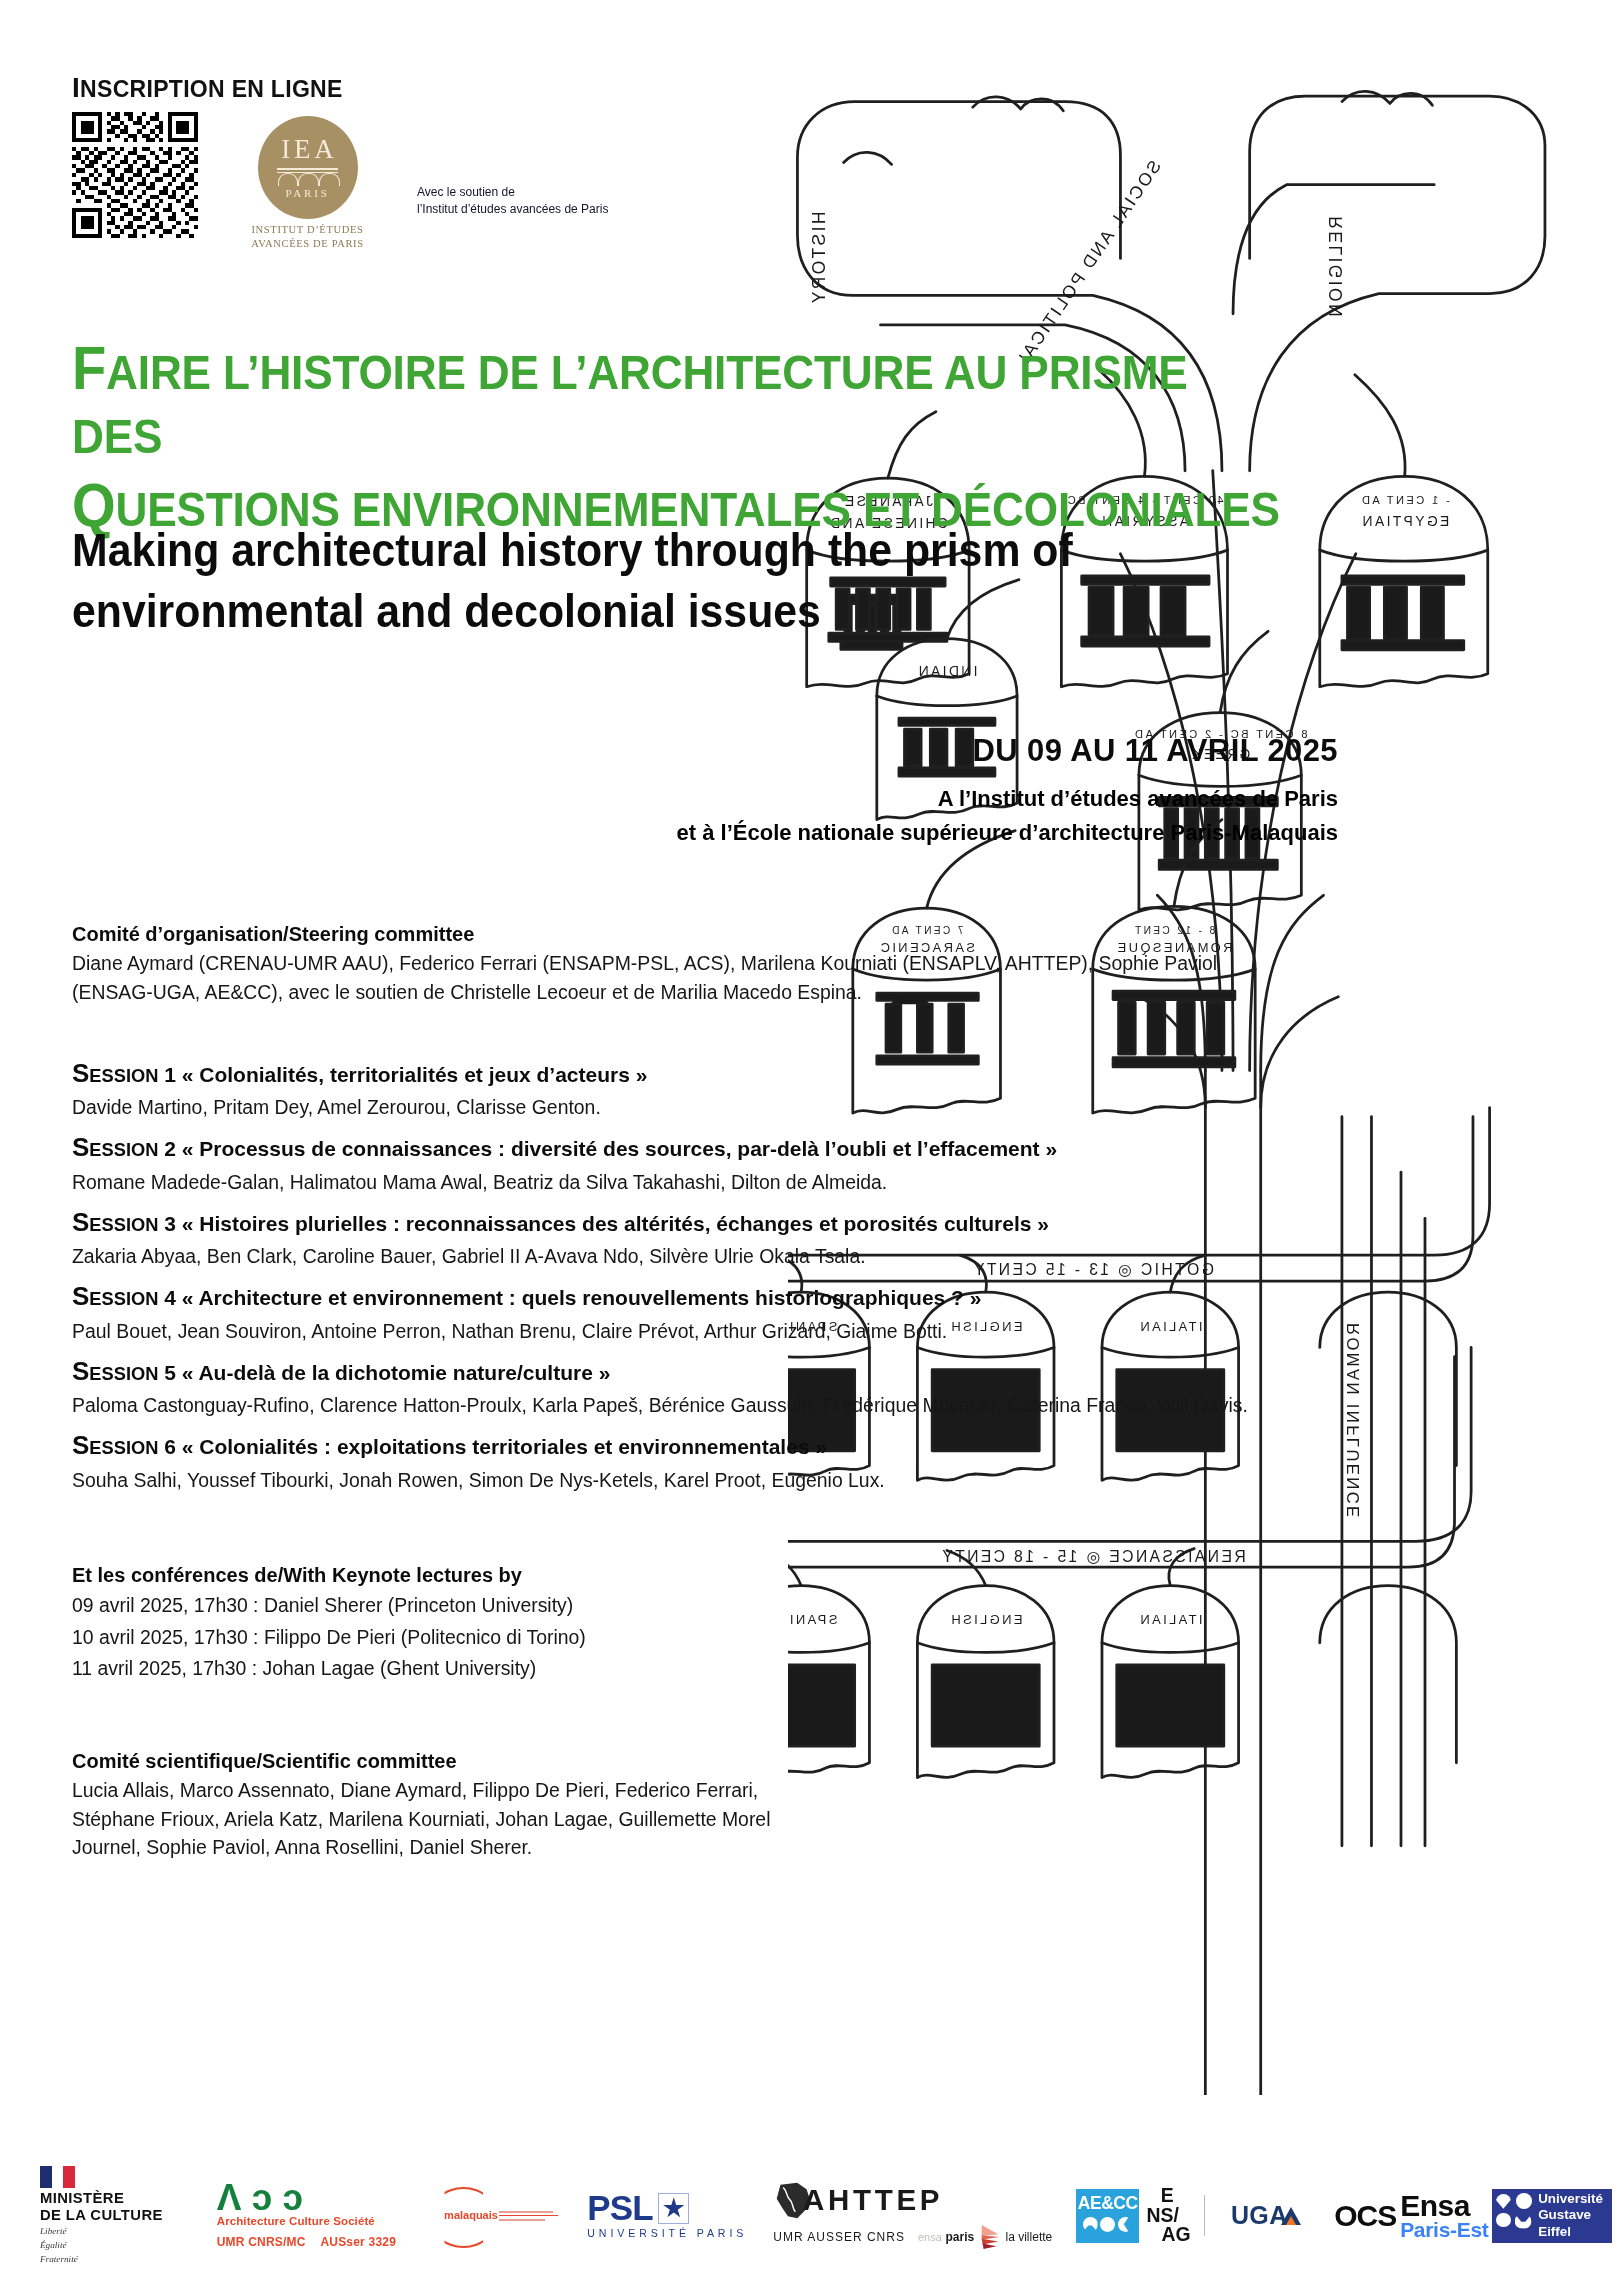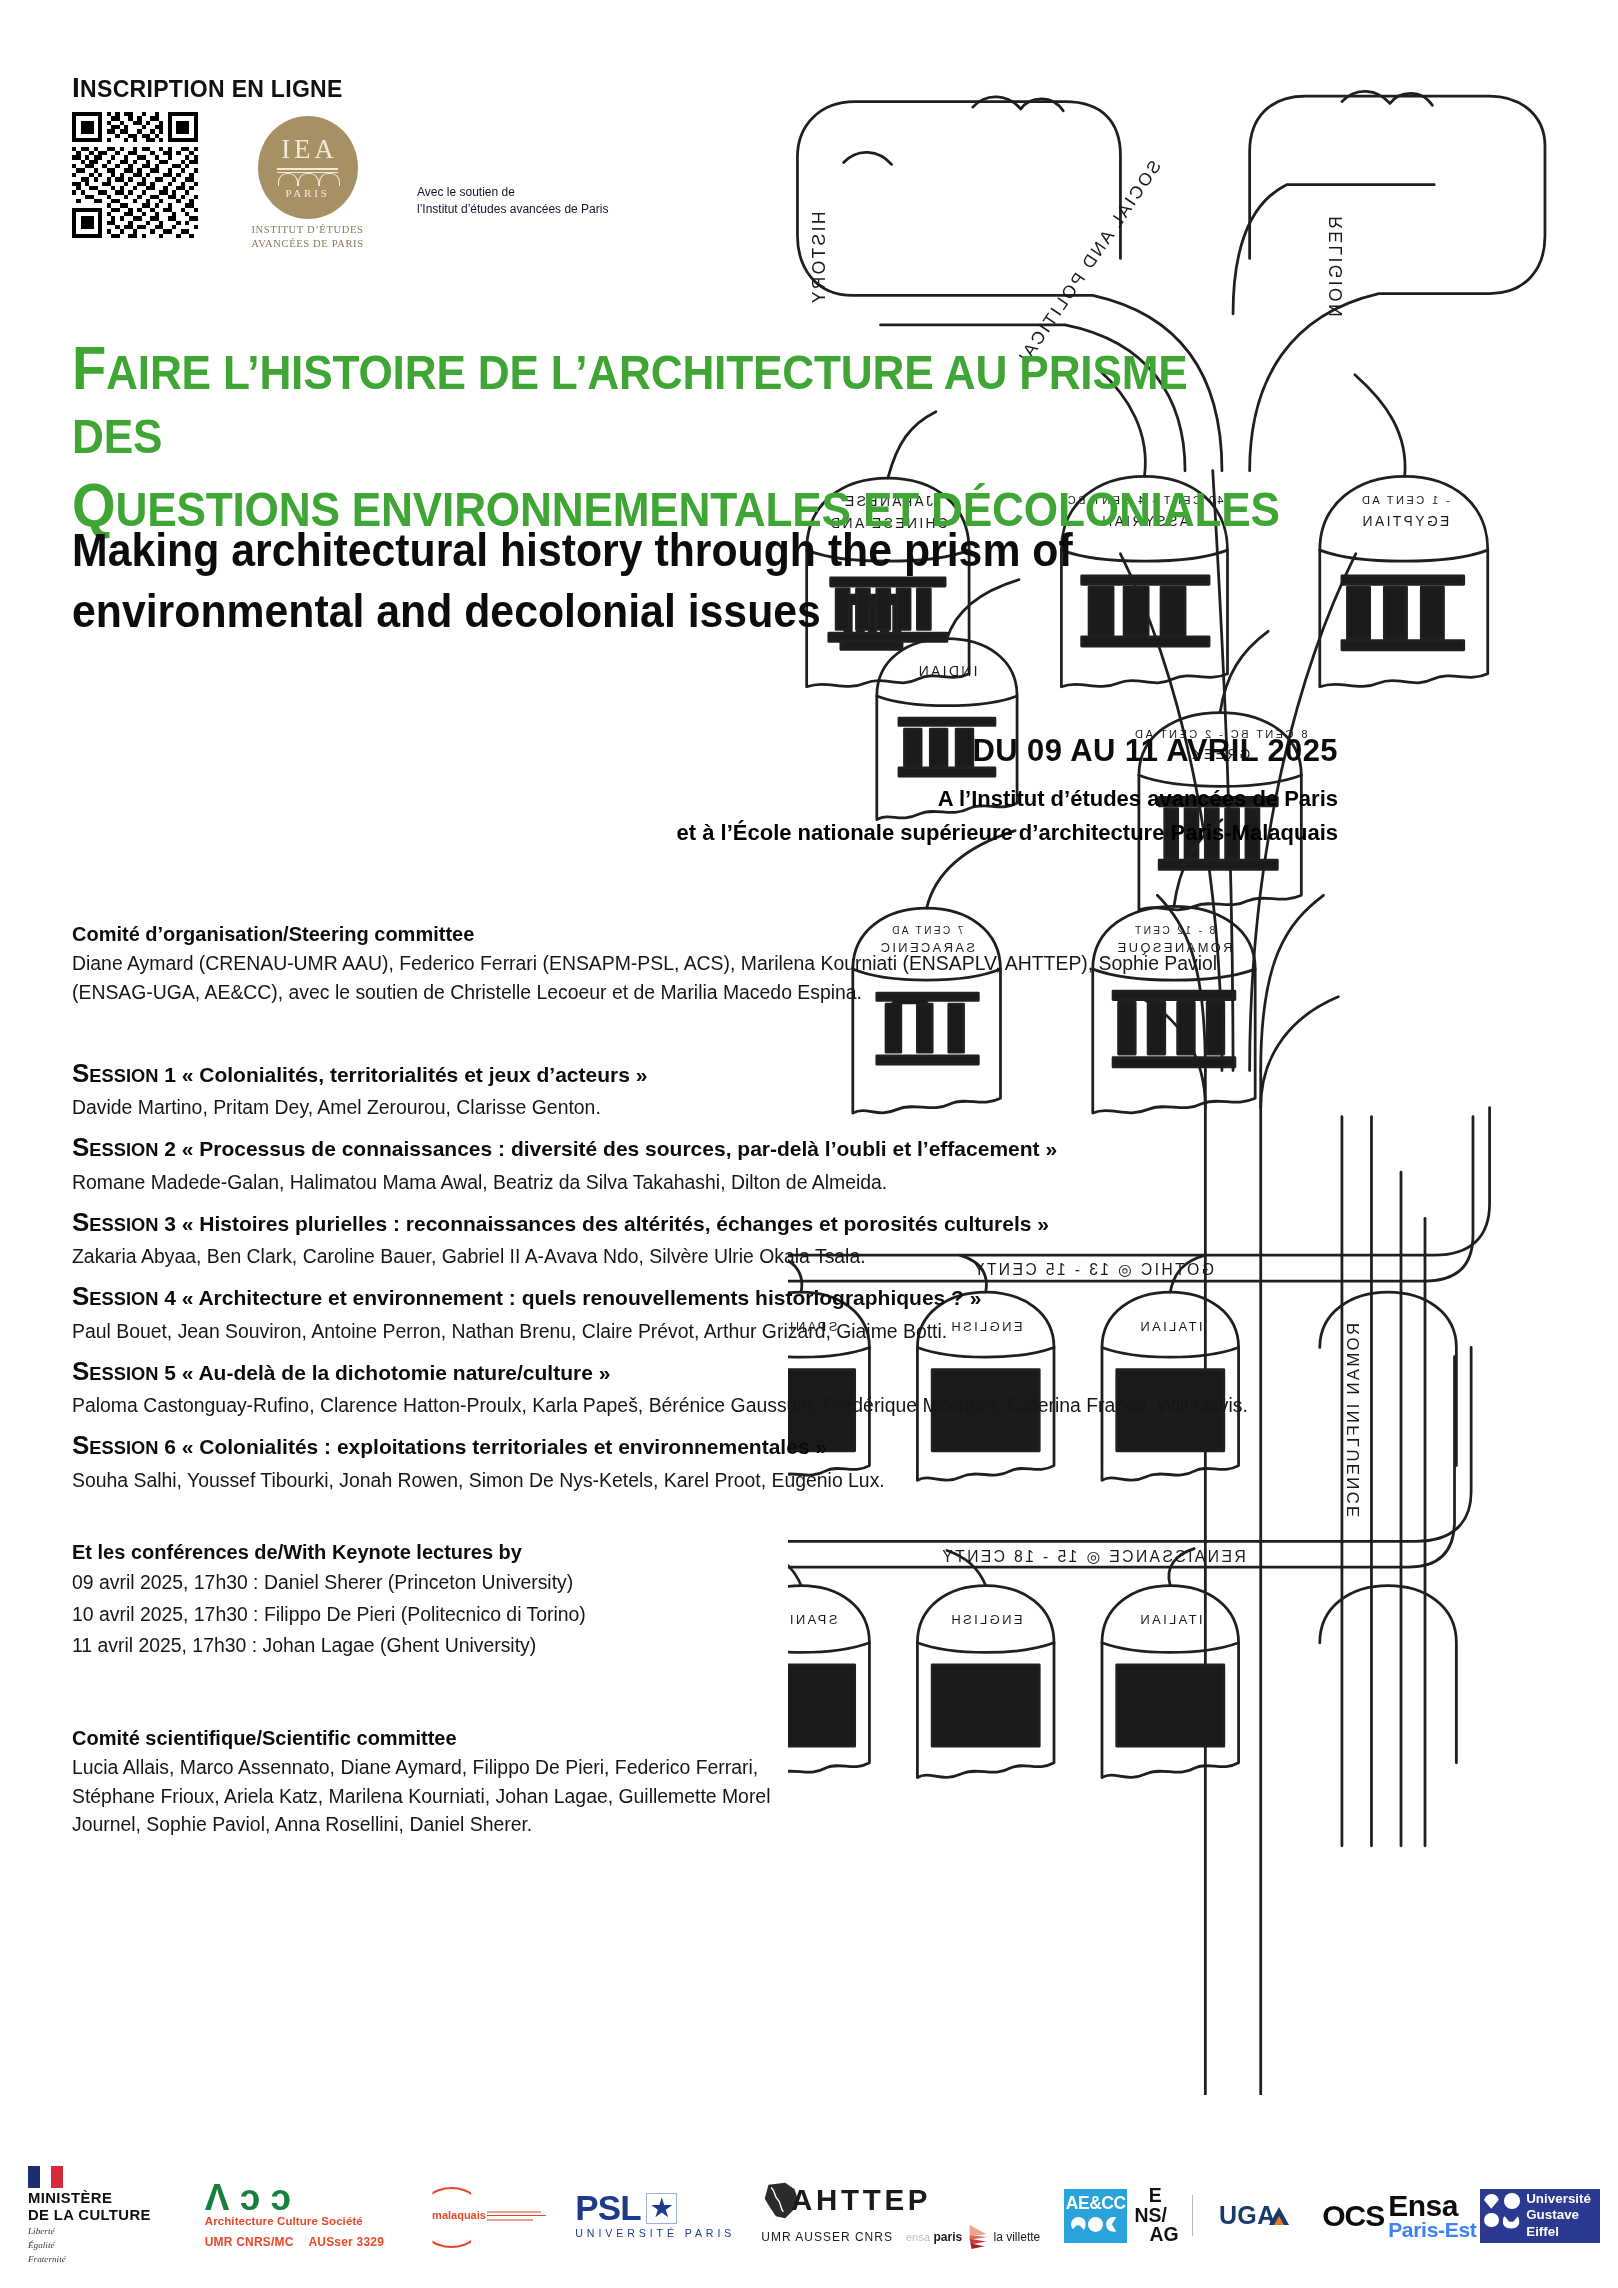--- a/index.html
+++ b/index.html
@@ -222,40 +222,40 @@
     font-stretch: condensed;
   }
   .session-title .s-cap { font-size: 26px; }
   .session-people {
     font-size: 19.4px;
     color: #161616;
     line-height: 1.52;
     margin-bottom: 5.5px;
   }
 
-  .keynotes { margin-top: 42px; }
+  .keynotes { margin-top: 65px; }
   .keynote-line {
     font-size: 19.4px;
     color: #161616;
     line-height: 1.62;
   }
 
   .sci-committee { margin-top: 61px; }
   .sci-committee .block-body { line-height: 1.48; }
 
   
   .footer {
     position: absolute;
     left: 0;
     bottom: 31px;
     width: 1619px;
     height: 85px;
     display: flex;
     align-items: center;
-    padding: 0 28px;
+    padding: 0 40px;
     box-sizing: border-box;
     gap: 0px;
     z-index: 3;
   }
   .logo { display: flex; align-items: center; }
 
   
   .lg-ministere { flex: 0 0 auto; margin-right: 54px; }
   .mc-flag { width: 35px; height: 22px; display: flex; margin-bottom: 2.8px; }
   .mc-flag span { flex: 1; }

